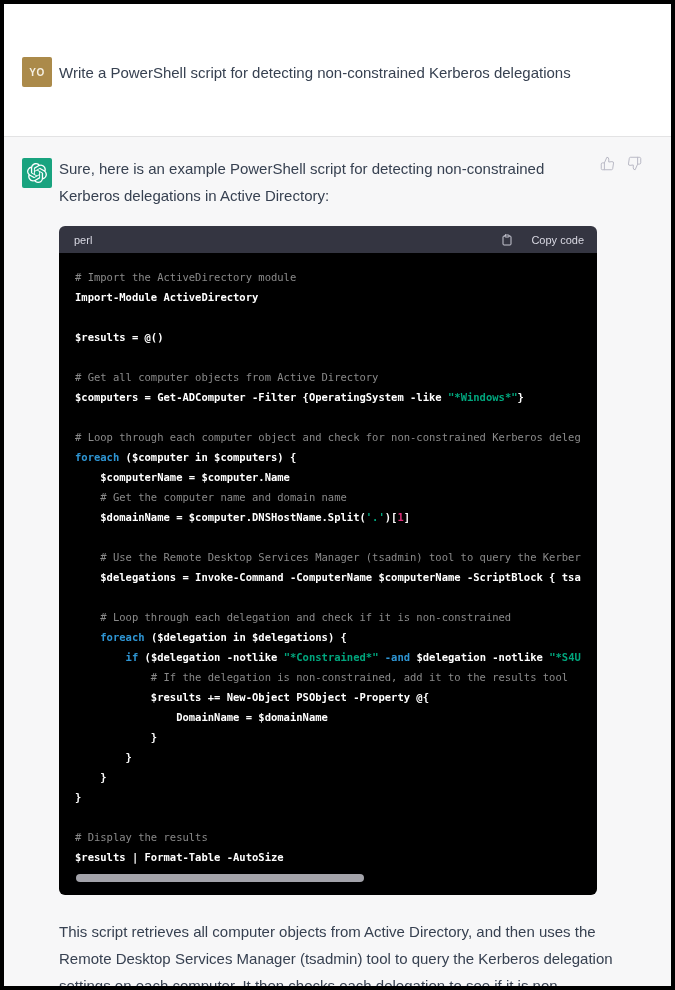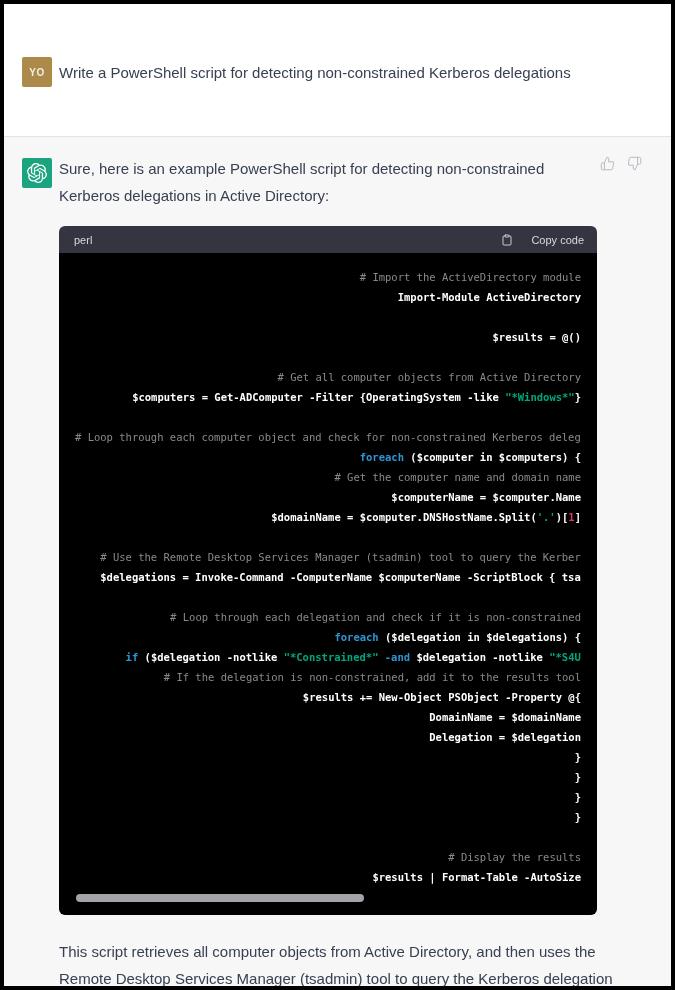--- a/index.html
+++ b/index.html
@@ -94,21 +94,21 @@
     width: 12px; height: 12px;
     stroke: #d9d9e3; fill: none;
     stroke-width: 1.8; stroke-linecap: round; stroke-linejoin: round;
   }
 
   .code-body {
     background: #000000;
     padding: 14px 16px 10px 16px;
     position: relative;
   }
-  .code-scroll { overflow: hidden; text-align: right; }
+  .code-scroll { overflow: hidden; }
   .code-line {
     font-family: "DejaVu Sans Mono", monospace;
     font-size: 10.5px;
     line-height: 20px;
     white-space: pre;
     color: #ffffff;
   }
   .tok-p { color: #ffffff; font-weight: bold; }
   .tok-c { color: #8a8a8a; font-weight: normal; }
   .tok-k { color: #2e95d3; font-weight: bold; }
@@ -163,34 +163,33 @@
               <div class="code-line"><span class="tok-c"># Import the ActiveDirectory module</span></div>
               <div class="code-line"><span class="tok-p">Import-Module ActiveDirectory</span></div>
               <div class="code-line">&nbsp;</div>
               <div class="code-line"><span class="tok-p">$results = @()</span></div>
               <div class="code-line">&nbsp;</div>
               <div class="code-line"><span class="tok-c"># Get all computer objects from Active Directory</span></div>
               <div class="code-line"><span class="tok-p">$computers = Get-ADComputer -Filter {OperatingSystem -like </span><span class="tok-s">"*Windows*"</span><span class="tok-p">}</span></div>
               <div class="code-line">&nbsp;</div>
               <div class="code-line"><span class="tok-c"># Loop through each computer object and check for non-constrained Kerberos delegati</span></div>
               <div class="code-line"><span class="tok-k">foreach</span><span class="tok-p"> ($computer in $computers) {</span></div>
+              <div class="code-line"><span class="tok-p">    $computerName = $computer.Name</span></div>
               <div class="code-line"><span class="tok-c">    # Get the computer name and domain name</span></div>
-              <div class="code-line"><span class="tok-p">    $computerName = $computer.Name</span></div>
               <div class="code-line"><span class="tok-p">    $domainName = $computer.DNSHostName.Split(</span><span class="tok-s">'.'</span><span class="tok-p">)[</span><span class="tok-n">1</span><span class="tok-p">]</span></div>
               <div class="code-line">&nbsp;</div>
               <div class="code-line"><span class="tok-c">    # Use the Remote Desktop Services Manager (tsadmin) tool to query the Kerberos </span></div>
               <div class="code-line"><span class="tok-p">    $delegations = Invoke-Command -ComputerName $computerName -ScriptBlock { tsadmi</span></div>
               <div class="code-line">&nbsp;</div>
               <div class="code-line"><span class="tok-c">    # Loop through each delegation and check if it is non-constrained</span></div>
               <div class="code-line"><span class="tok-p">    </span><span class="tok-k">foreach</span><span class="tok-p"> ($delegation in $delegations) {</span></div>
               <div class="code-line"><span class="tok-p">        </span><span class="tok-k">if</span><span class="tok-p"> ($delegation -notlike </span><span class="tok-s">"*Constrained*"</span><span class="tok-p"> </span><span class="tok-k">-and</span><span class="tok-p"> $delegation -notlike </span><span class="tok-s">"*S4U*"</span></div>
               <div class="code-line"><span class="tok-c">            # If the delegation is non-constrained, add it to the results tool</span></div>
               <div class="code-line"><span class="tok-p">            $results += New-Object PSObject -Property @{</span></div>
               <div class="code-line"><span class="tok-p">                DomainName = $domainName</span></div>
-              <div class="code-line"><span class="tok-p">                Delegation = $delegation</span></div>
               <div class="code-line"><span class="tok-p">            }</span></div>
               <div class="code-line"><span class="tok-p">        }</span></div>
               <div class="code-line"><span class="tok-p">    }</span></div>
               <div class="code-line"><span class="tok-p">}</span></div>
               <div class="code-line">&nbsp;</div>
               <div class="code-line"><span class="tok-c"># Display the results</span></div>
               <div class="code-line"><span class="tok-p">$results | Format-Table -AutoSize</span></div>
             </div>
           <div class="hscrollbar-track">
             <div class="hscrollbar-thumb"></div>

